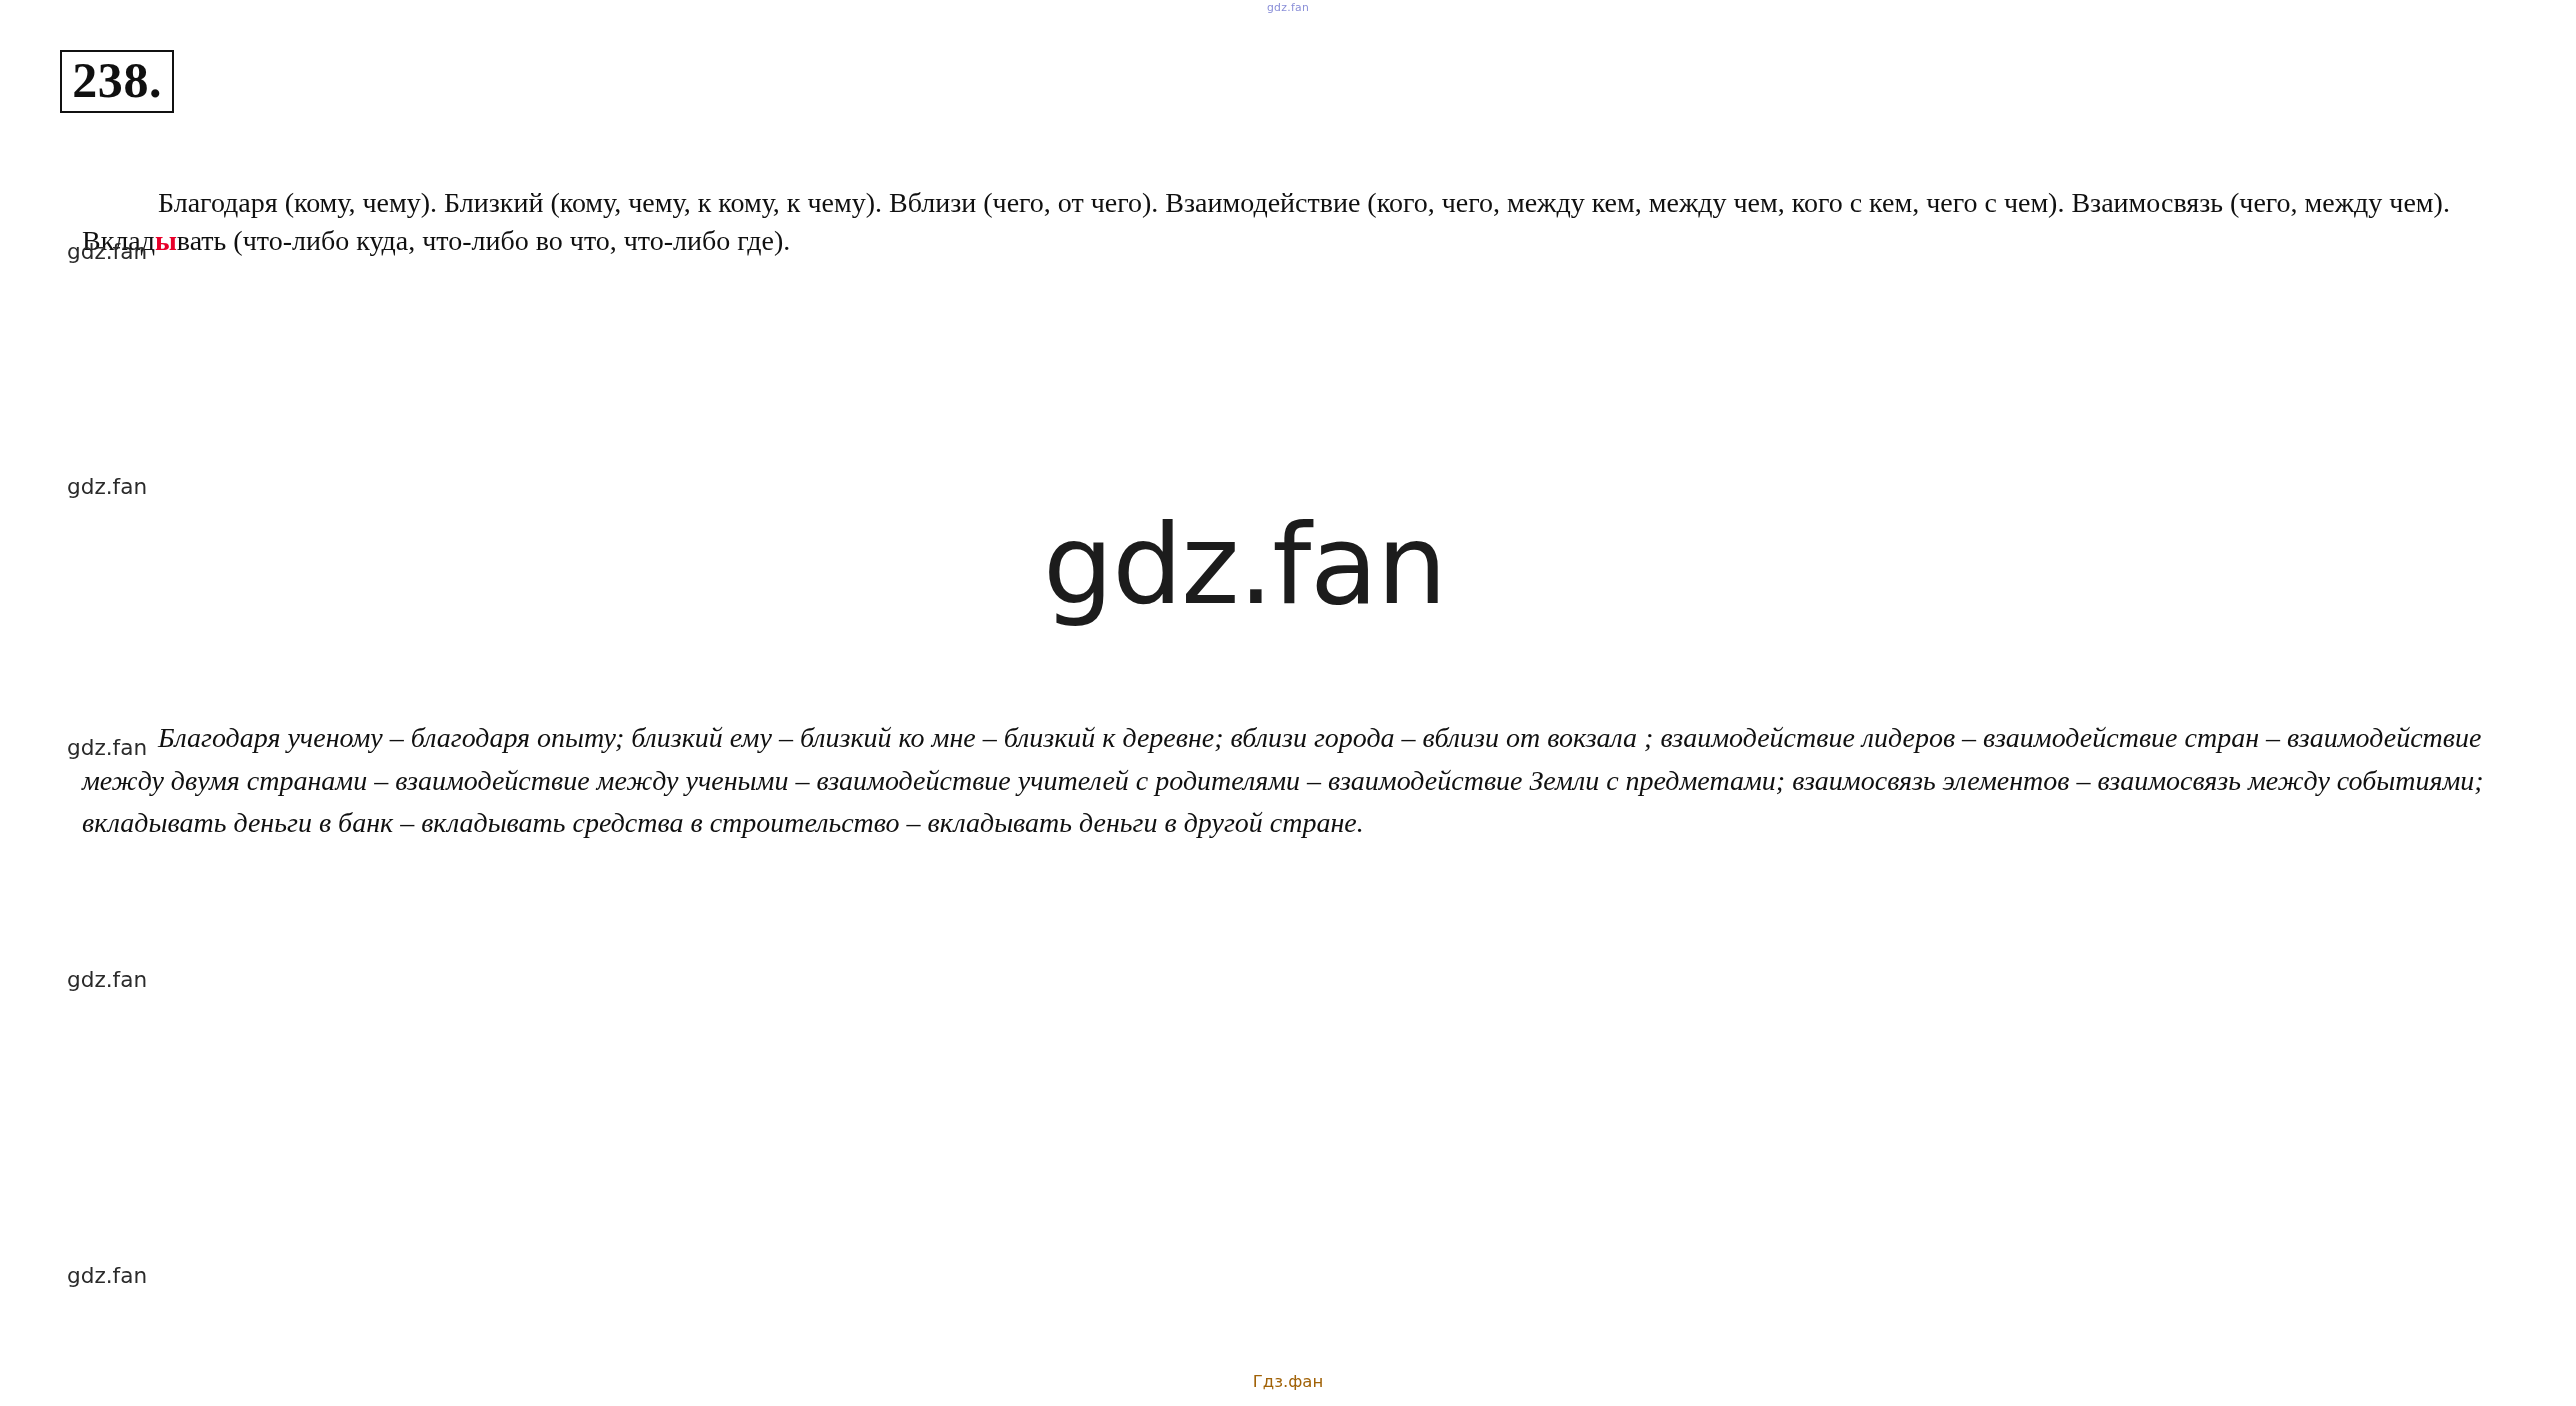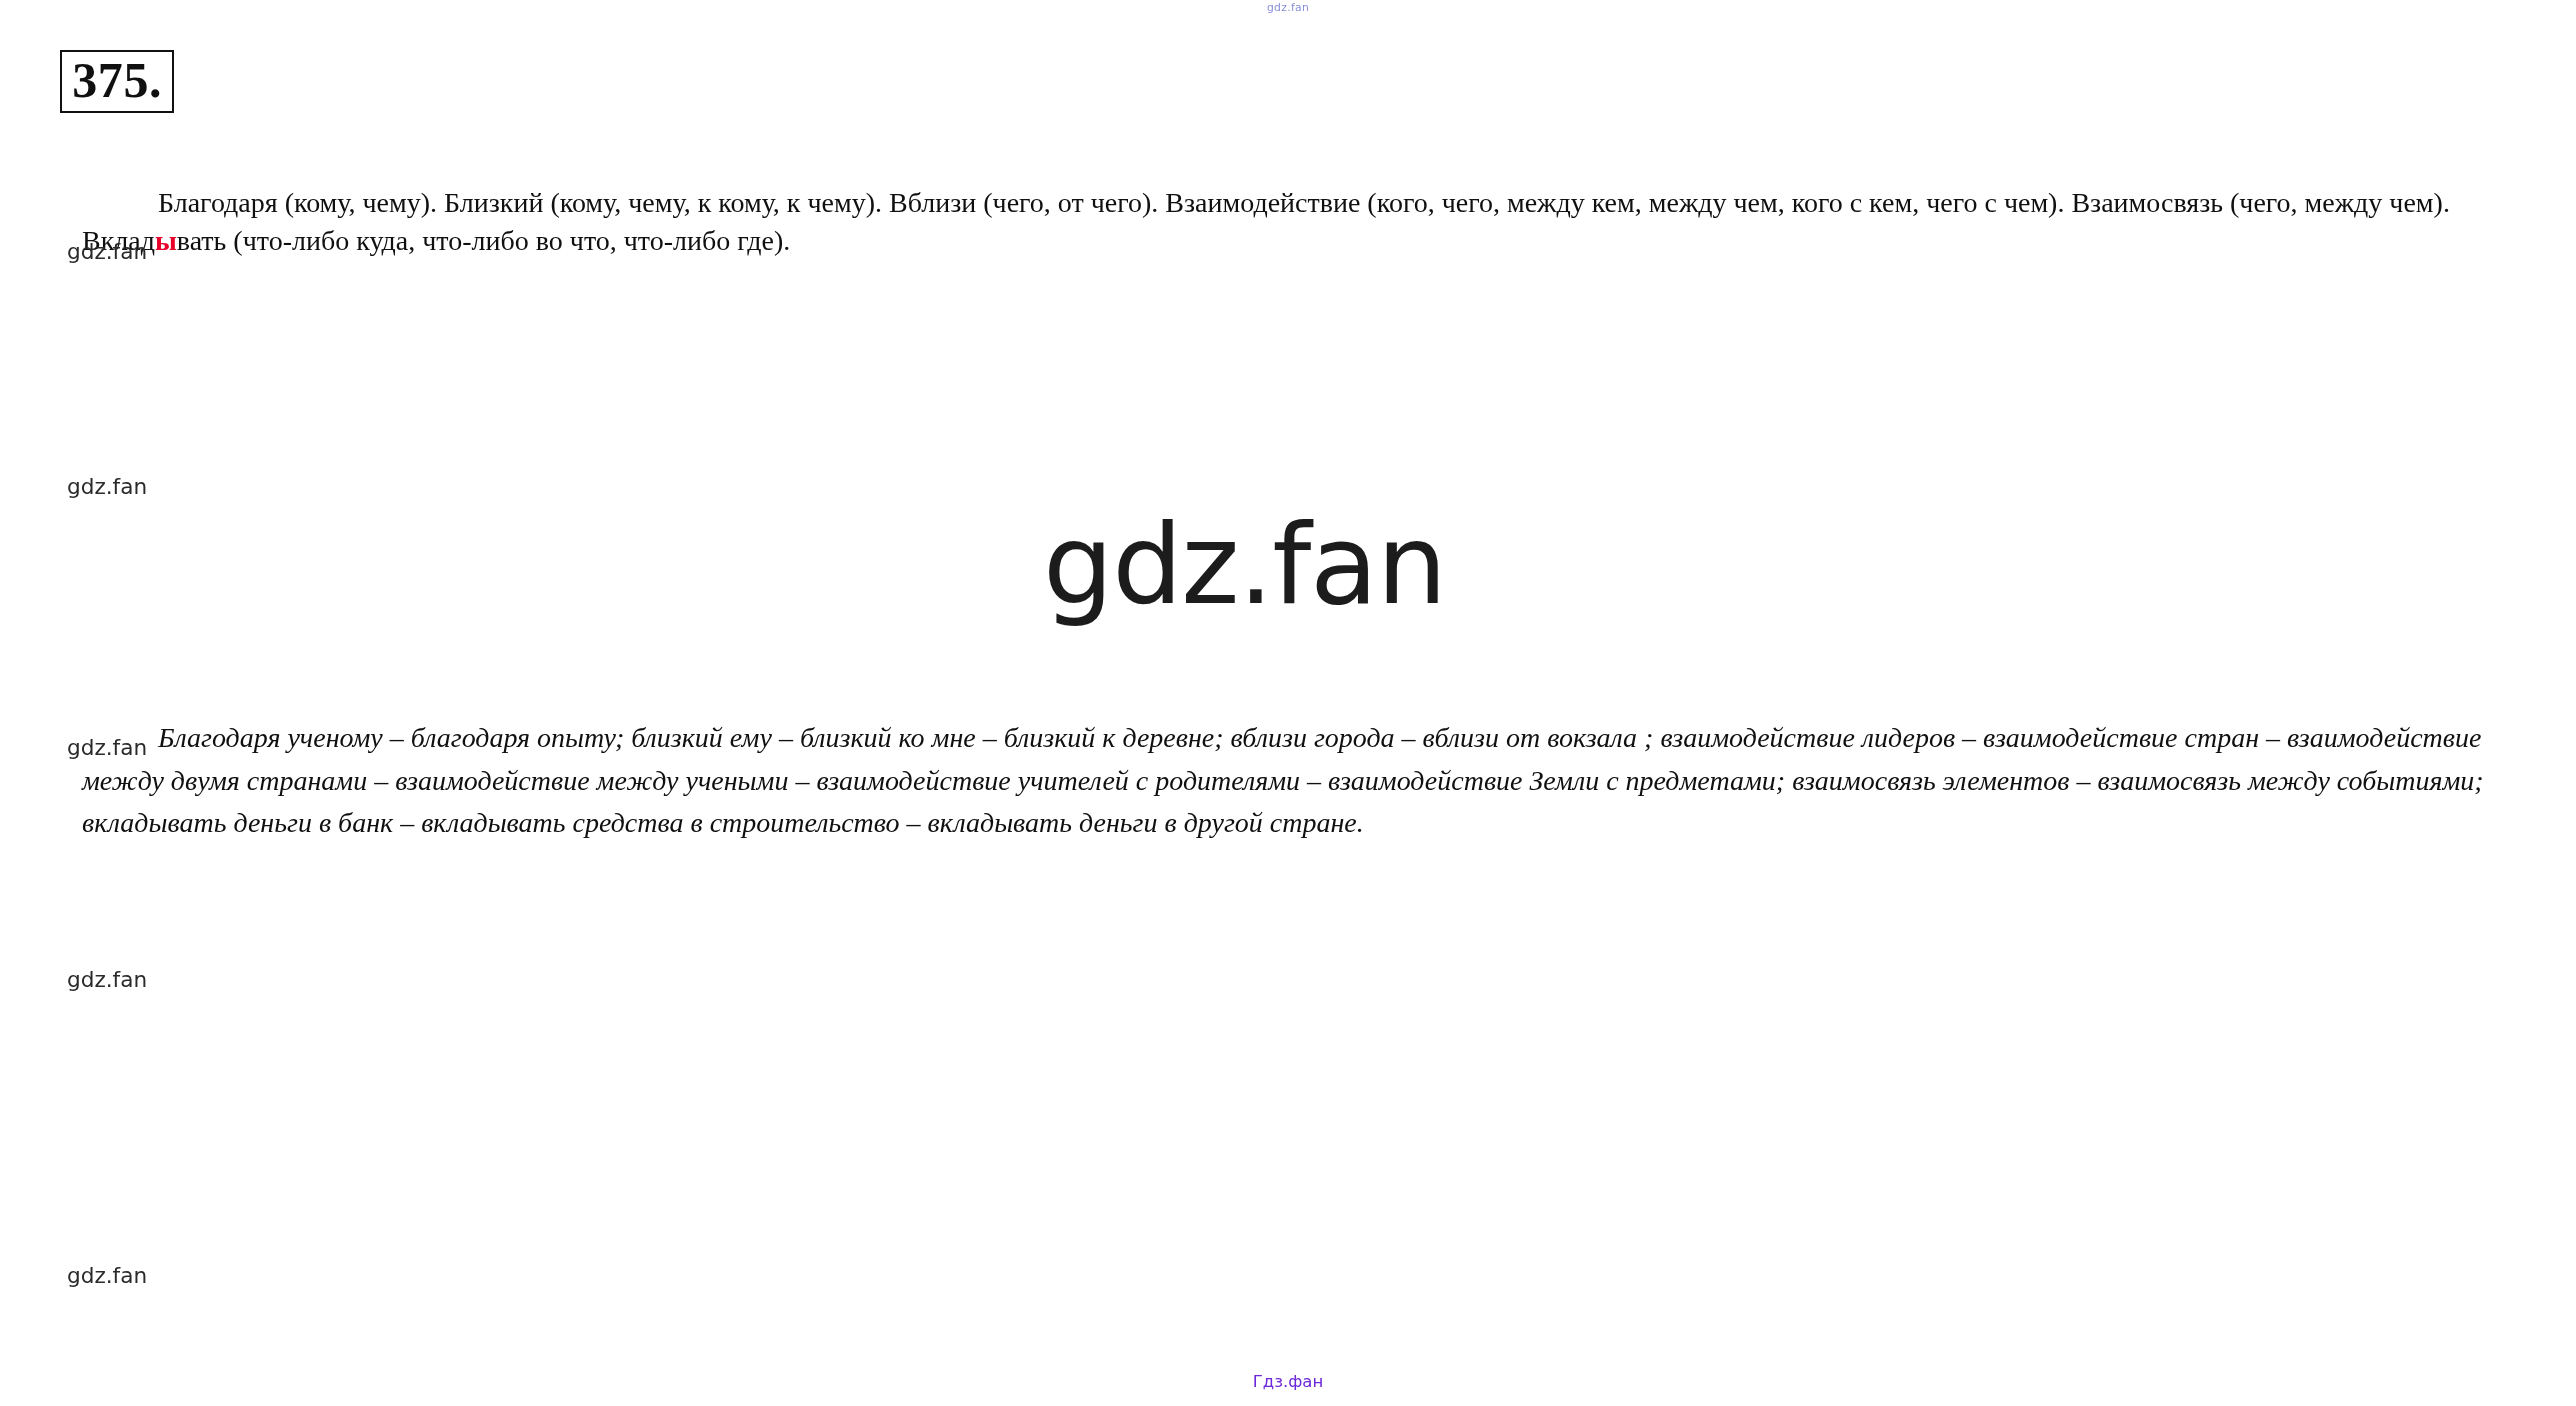--- a/index.html
+++ b/index.html
@@ -36,21 +36,21 @@
 
   
   .bottom-watermark {
     position: absolute;
     bottom: 16.5px;
     left: 0;
     width: 100%;
     text-align: center;
     font-family: "DejaVu Sans", sans-serif;
     font-size: 16.5px;
-    color: #6d28d9;
+    color: #a16207;
   }
 
   
   .ex-number {
     position: absolute;
     left: 60px;
     top: 50px;
     border: 2.5px solid #111;
     padding: 2.5px 10.2px 6.4px 10.2px;
     font-family: "Liberation Serif", serif;
@@ -122,21 +122,21 @@
   .wm4 { top: 967px; }
   .wm5 { top: 1263px; }
 </style>
 </head>
 <body>
 
 <div class="page">
 
   <div class="top-watermark">gdz.fan</div>
 
-  <div class="ex-number">375.</div>
+  <div class="ex-number">238.</div>
 
   <div class="block" id="block-tasks">
     <span class="indent"></span><span>Благодаря (кому, чему). Близкий (кому, чему, к кому, к чему). Вблизи (чего, от чего). Взаимодействие (кого, чего, между кем, между чем, кого с кем, чего с чем). Взаимосвязь (чего, между чем). Вклад</span><span class="hl">ы</span><span>вать (что-либо куда, что-либо во что, что-либо где).</span>
   </div>
 
   <div class="center-watermark">gdz.fan</div>
 
   <div class="block" id="block-answer">
     <span class="indent"></span><span>Благодаря ученому – благодаря опыту; близкий ему – близкий ко мне – близкий к деревне; вблизи города – вблизи от вокзала ; взаимодействие лидеров – взаимодействие стран – взаимодействие между двумя странами – взаимодействие между учеными – взаимодействие учителей с родителями – взаимодействие Земли с предметами; взаимосвязь элементов – взаимосвязь между событиями; вкладывать деньги в банк – вкладывать средства в строительство – вкладывать деньги в другой стране.</span>
   </div>

